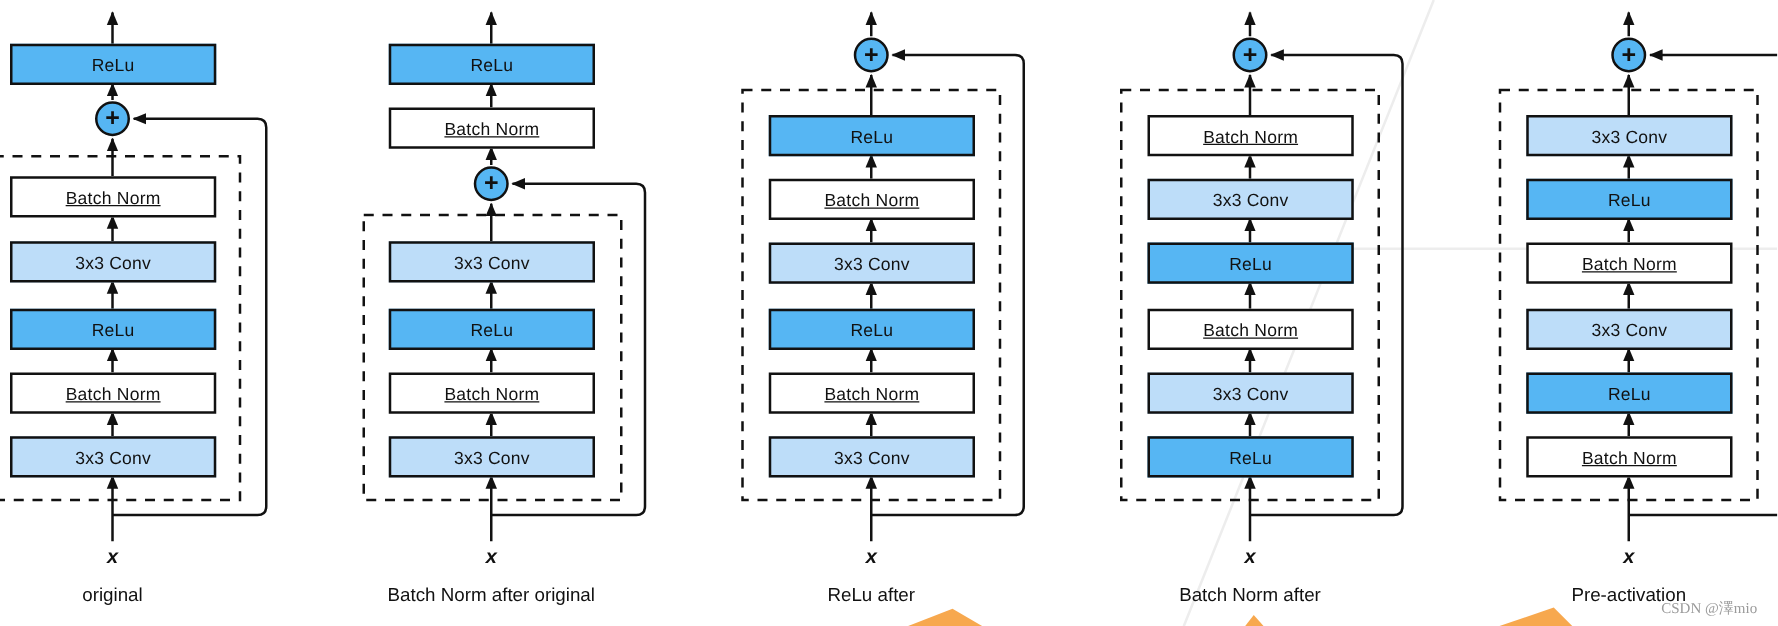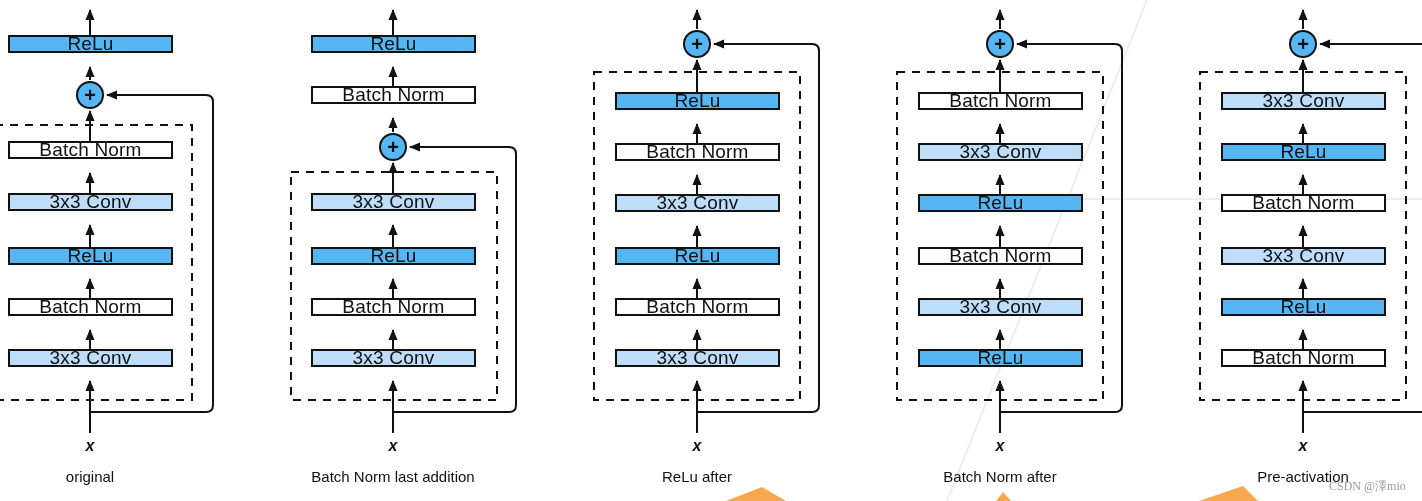--- a/index.html
+++ b/index.html
@@ -8,24 +8,24 @@
     background:#fff;color:#111;
     font-family:"Liberation Sans", sans-serif;
   }
   svg.layer{position:absolute;left:0;top:0;display:block;}
   .line{stroke:var(--outline);stroke-width:2;fill:none;}
   .arrow{marker-end:url(#ah);}
   .dashedbox{stroke:var(--outline);stroke-width:2;fill:none;stroke-dasharray:8 7;}
   .faint{stroke:#ededed;stroke-width:2;fill:none;}
   .orange{fill:var(--orange);stroke:none;}
   .box{
-    position:absolute;width:165px;height:18px;box-sizing:border-box;
+    position:absolute;width:165px;height:33px;box-sizing:border-box;
     border:2px solid var(--outline);background:var(--bn);
     display:flex;align-items:center;justify-content:center;
-    font-size:19px;letter-spacing:.2px;
+    font-size:14px;letter-spacing:.2px;
   }
   .box.relu{background:var(--relu);}
   .box.conv{background:var(--conv);}
   .box.bn{background:var(--bn);text-decoration:underline;}
   .plus{
     position:absolute;width:28px;height:28px;box-sizing:border-box;
     border:2px solid var(--outline);border-radius:50%;background:var(--relu);
     display:flex;align-items:center;justify-content:center;
     font-size:20px;font-weight:600;line-height:1;
   }
@@ -150,21 +150,21 @@
     <div class="box relu" style="left:311px;top:35px">ReLu</div>
     <div class="box bn" style="left:311px;top:86px">Batch Norm</div>
     <div class="plus" style="left:379px;top:133px">
         <span>+</span>
       </div>
     <div class="box conv" style="left:311px;top:193px">3x3 Conv</div>
     <div class="box relu" style="left:311px;top:247px">ReLu</div>
     <div class="box bn" style="left:311px;top:298px">Batch Norm</div>
     <div class="box conv" style="left:311px;top:349px">3x3 Conv</div>
     <div class="xlabel" style="left:373px;top:437px">x</div>
-    <div class="caption" style="left:243px;top:468px">Batch Norm last addition</div>
+    <div class="caption" style="left:243px;top:468px">Batch Norm after original</div>
   </div>
 
   <div>
     <div class="plus" style="left:683px;top:30px">
         <span>+</span>
       </div>
     <div class="box relu" style="left:615px;top:92px">ReLu</div>
     <div class="box bn" style="left:615px;top:143px">Batch Norm</div>
     <div class="box conv" style="left:615px;top:194px">3x3 Conv</div>
     <div class="box relu" style="left:615px;top:247px">ReLu</div>

